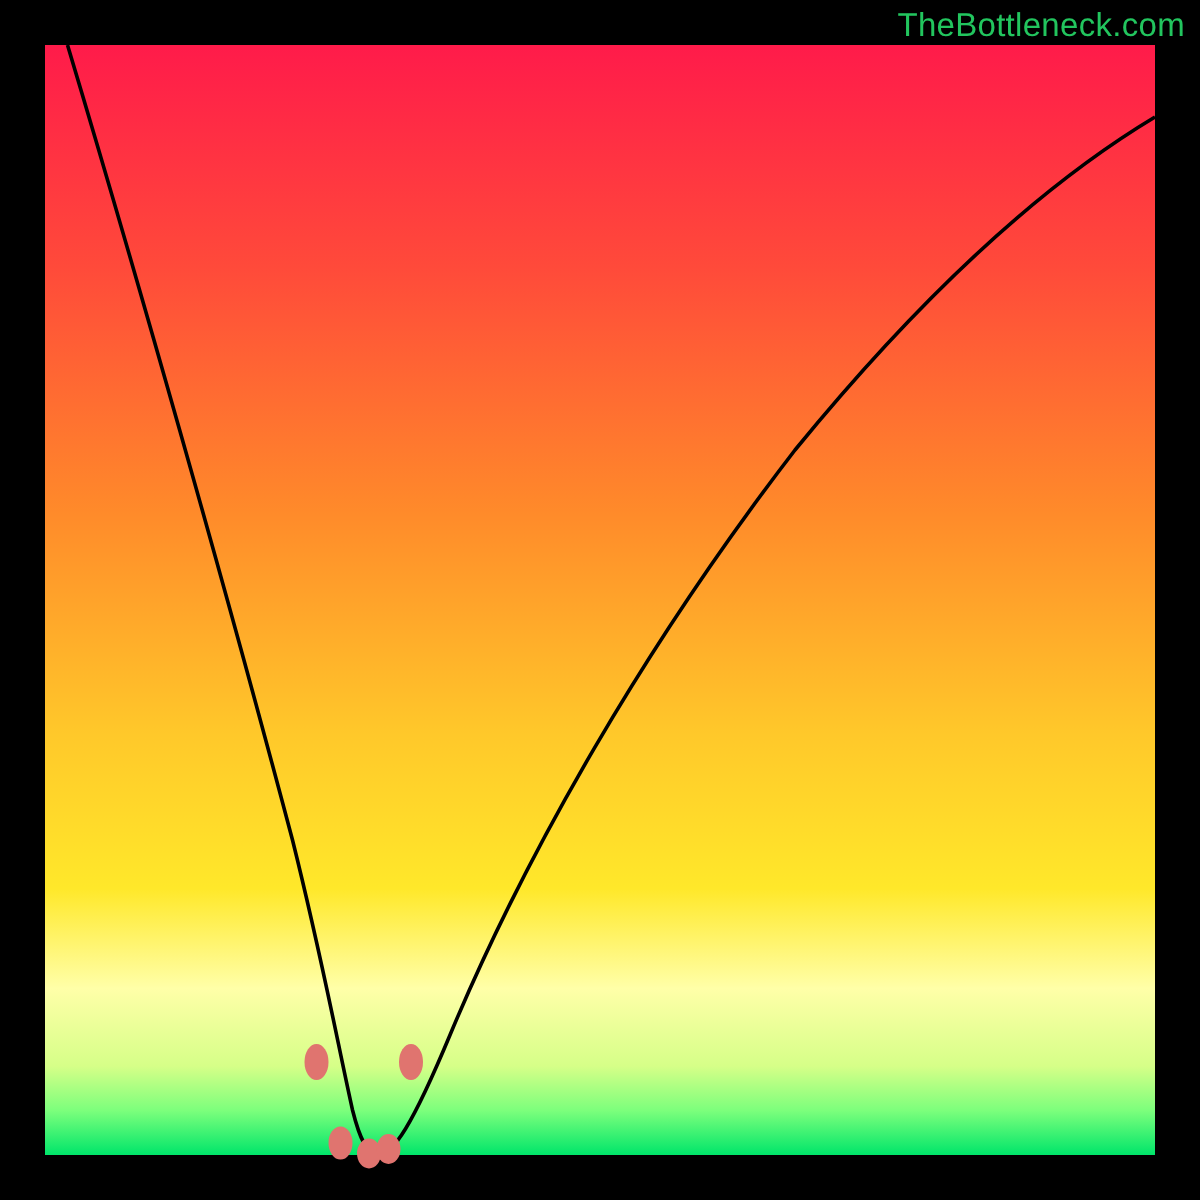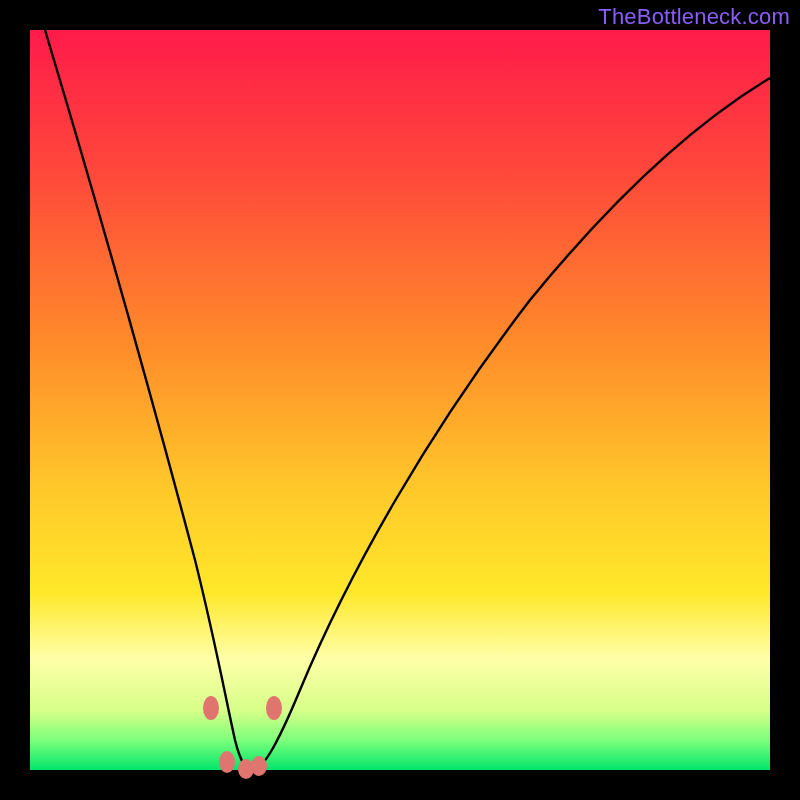--- a/index.html
+++ b/index.html
@@ -23,21 +23,21 @@
     position: absolute;
     left: 0;
     top: 0;
     width: 740px;
     height: 740px;
   }
   .watermark {
     position: absolute;
     top: 4px;
     right: 10px;
-    color: #8b5cf6;
+    color: #22c55e;
     font-size: 22px;
     font-weight: 500;
     letter-spacing: 0.2px;
     user-select: none;
   }
   svg.curve {
     position: absolute;
     left: 0;
     top: 0;
     width: 740px;

